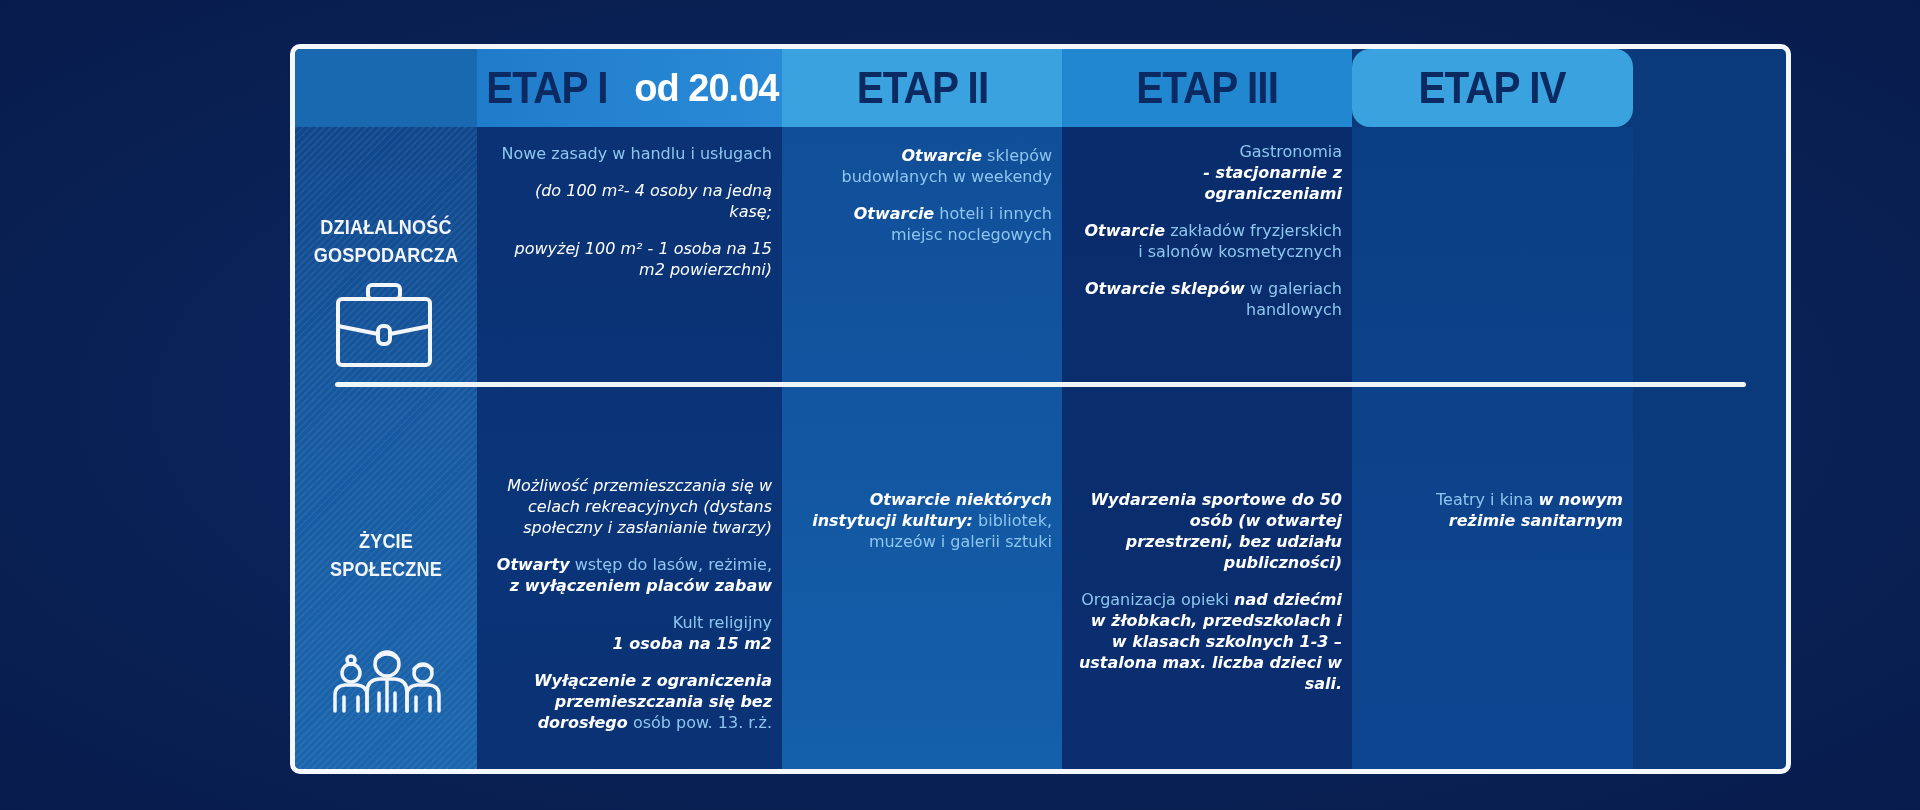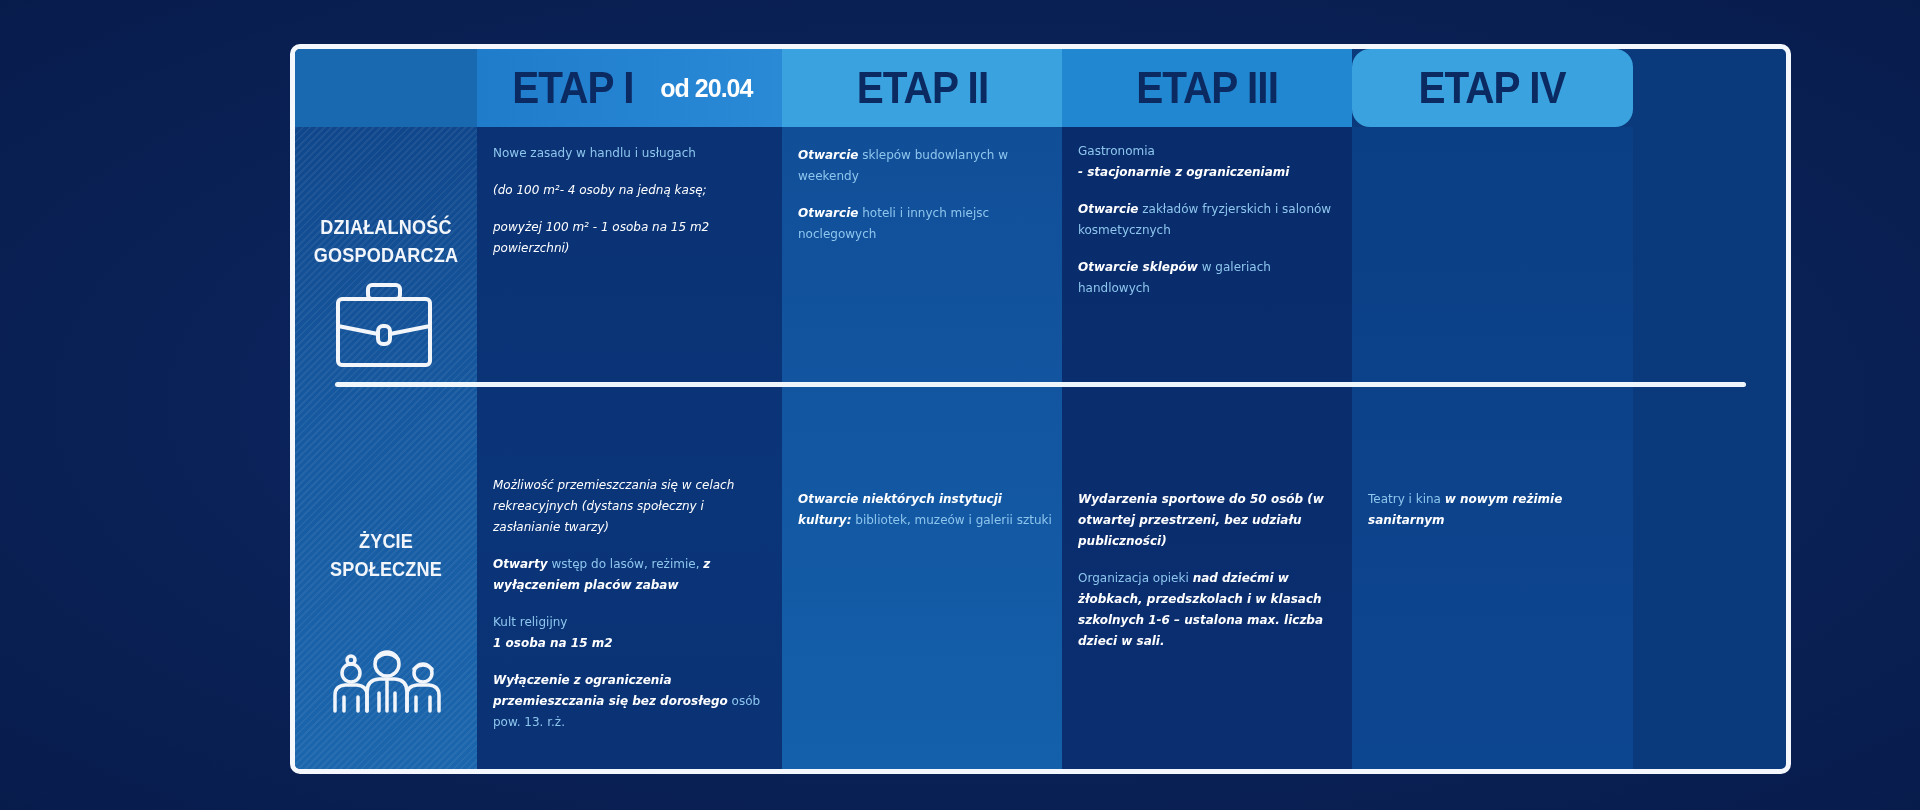--- a/index.html
+++ b/index.html
@@ -27,21 +27,21 @@
   .hdr-2 { background:#3ba2e0; }
   .hdr-3 { background:#2187d0; }
   .hdr-4 { background:#3aa3df;border-radius:18px; }
   .hdr-title {
     font-family:"Liberation Sans", sans-serif; font-weight:bold;
     font-size:44px; color:#0c2a62; letter-spacing:-1px;
     transform:scaleX(0.92);
   }
   .hdr-sub {
     font-family:"Liberation Sans", sans-serif; font-weight:bold;
-    font-size:25px; color:#ffffff; margin-left:22px; letter-spacing:-1px;
+    font-size:38px; color:#ffffff; margin-left:22px; letter-spacing:-1px;
   }
   .col { position:relative; }
   .col-label {
     background:
       repeating-linear-gradient(135deg, rgba(255,255,255,0.06) 0 2px, rgba(0,0,0,0) 2px 5px),
       linear-gradient(180deg,#10478c 0%, #1659a0 45%, #1b66ad 100%);
   }
   .col-1 { background: linear-gradient(180deg,#0a3274 0%, #0b3579 60%, #0a3274 100%); }
   .col-2 { background: linear-gradient(180deg,#114e98 0%, #1358a3 60%, #1460aa 100%); }
   .col-3 { background: linear-gradient(180deg,#092c6c 0%, #0a2e6f 100%); }
@@ -57,21 +57,21 @@
     font-size:21px; line-height:28px; letter-spacing:0.2px;
     transform:scaleX(0.86);
   }
   .sec-biz { top:86px; }
   .sec-soc { top:400px; }
   .icon-brief { position:absolute; left:39px; top:155px; }
   .icon-people { position:absolute; left:36px; top:520px; }
 
   .cell {
     position:absolute; left:16px; right:10px;
-    font-size:12px; line-height:21px; color:#ffffff;
+    font-size:16px; line-height:21px; color:#ffffff;text-align:right;
   }
   .cell p { margin:0 0 16px 0; }
   .w { color:#ffffff; font-weight:bold;font-style:italic; }
   .b { color:#8ec6ee; }
   .c1-top { top:16px; }
 </style>
 </head>
 <body>
 
 <div class="frame">
@@ -179,21 +179,21 @@
         </p>
         <p>
           <span class="w">Otwarcie sklepów</span>
           <span class="b">w galeriach handlowych</span>
         </p>
       </div>
       <div class="cell" style="top:362px">
         <p class="w">Wydarzenia sportowe do 50 osób (w otwartej przestrzeni, bez udziału publiczności)</p>
         <p>
           <span class="b">Organizacja opieki</span>
-          <span class="w">nad dziećmi w żłobkach, przedszkolach i w klasach szkolnych 1-6 – ustalona max. liczba dzieci w sali.</span>
+          <span class="w">nad dziećmi w żłobkach, przedszkolach i w klasach szkolnych 1-3 – ustalona max. liczba dzieci w sali.</span>
         </p>
       </div>
     </div>
 
     <div class="col col-4">
       <div class="cell" style="top:362px">
         <p>
           <span class="b">Teatry i kina</span>
           <span class="w">w nowym reżimie sanitarnym</span>
         </p>

